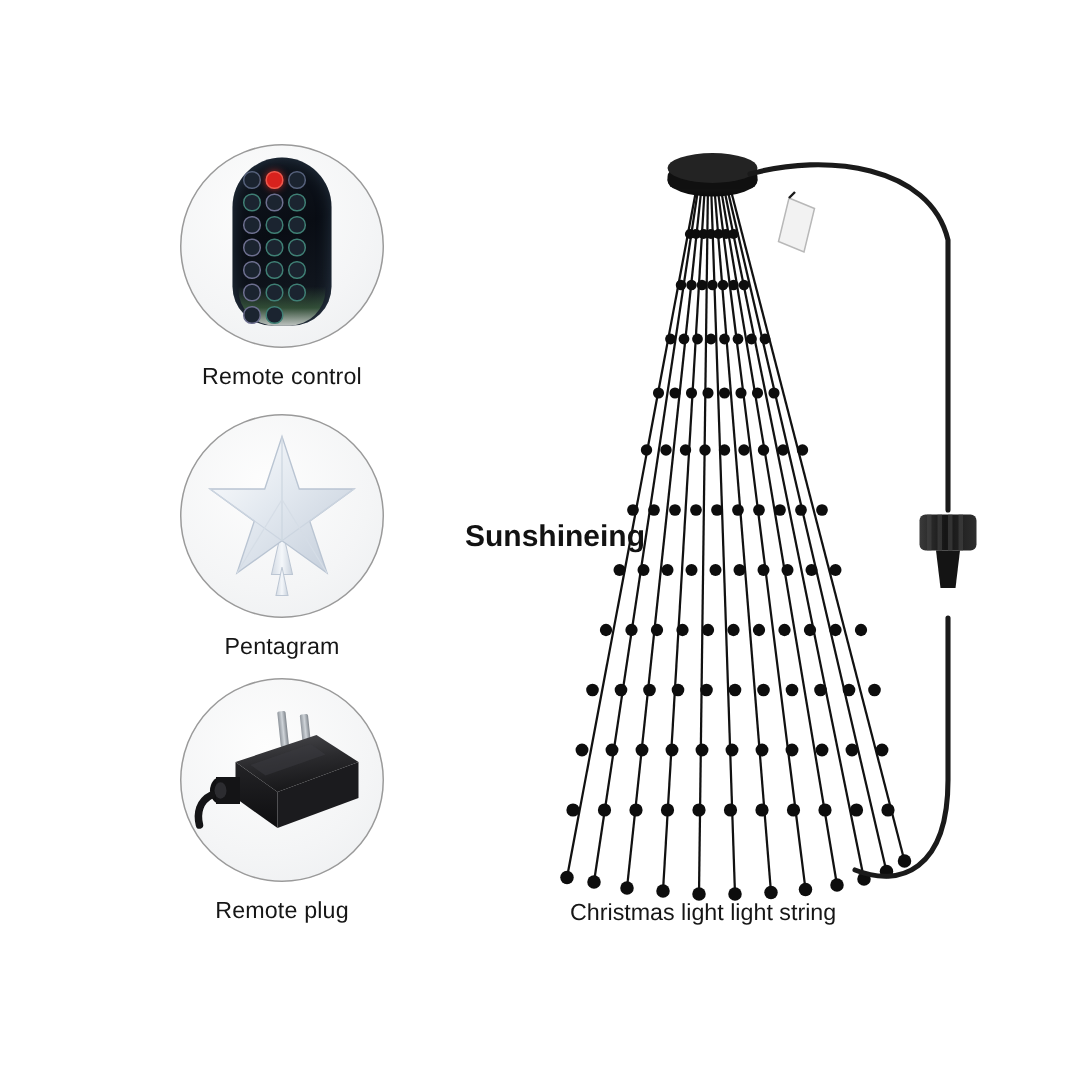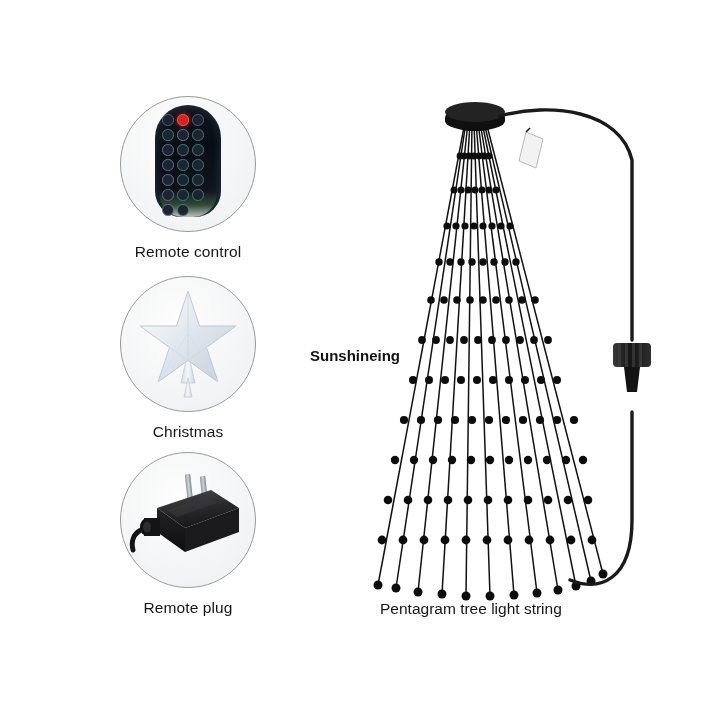--- a/index.html
+++ b/index.html
@@ -115,21 +115,21 @@
     position: absolute;
     left: 300px;
     top: 40px;
     width: 400px;
     height: 570px;
   }
   .brand-label {
     position: absolute;
     left: 310px;
     top: 347px;
-    font-size: 15px;
+    font-size: 20px;
     font-weight: 700;
     color: #121212;
     white-space: nowrap;
   }
   .product-caption {
     position: absolute;
     left: 380px;
     top: 600px;
     font-size: 15.5px;
     color: #161616;
@@ -189,21 +189,21 @@
         <polygon points="67,75 60,106 74,106" fill="url(#stemGrad)" stroke="#bcc6d3" stroke-width="0.7"></polygon>
         <polygon points="67,101 63,120 71,120" fill="url(#stemGrad)" stroke="#bcc6d3" stroke-width="0.7"></polygon>
         <polygon points="67,14 78.5,49 115,49 85.5,70.5 97,105 67,83.5 37,105 48.5,70.5 19,49 55.5,49" fill="url(#starGrad)" stroke="#b9c4d2" stroke-width="0.9"></polygon>
         <polyline points="67,14 67,83.5" fill="none" stroke="#ccd5e0" stroke-width="0.8"></polyline>
         <polyline points="115,49 67,83.5" fill="none" stroke="#ccd5e0" stroke-width="0.8"></polyline>
         <polyline points="19,49 67,83.5" fill="none" stroke="#ccd5e0" stroke-width="0.8"></polyline>
         <polyline points="97,105 67,56" fill="none" stroke="#d5dde6" stroke-width="0.8"></polyline>
         <polyline points="37,105 67,56" fill="none" stroke="#d5dde6" stroke-width="0.8"></polyline>
       </svg>
     </div>
-    <div class="feature-label">Christmas</div>
+    <div class="feature-label">Pentagram</div>
   </div>
 
   <div class="feature" id="feature-adapter">
     <div class="feature-circle">
       <svg class="adapter" width="118" height="96" viewBox="0 0 118 96">
         <defs>
           <linearGradient id="brickTop" x1="0" y1="0" x2="0.3" y2="1">
             <stop offset="0%" stop-color="#4a4a4e"></stop>
             <stop offset="55%" stop-color="#2a2a2d"></stop>
             <stop offset="100%" stop-color="#18181a"></stop>
@@ -416,15 +416,15 @@
       <path d="M324 327 L 340 327 L 337 352 L 327 352 Z" fill="#141414"></path>
     </g>
 
     <g>
       <path d="M226 92 L 243 99 L 236 128 L 219 121 Z" fill="#f2f2f2" stroke="#b8b8b8" stroke-width="1"></path>
       <path d="M226 92 L 230 88" stroke="#1a1a1a" stroke-width="1.6" fill="none"></path>
     </g>
   </svg>
 
   <div class="brand-label">Sunshineing</div>
-  <div class="product-caption">Pentagram tree light string</div>
+  <div class="product-caption">Christmas light light string</div>
 
 </div>
 
 </body></html>

